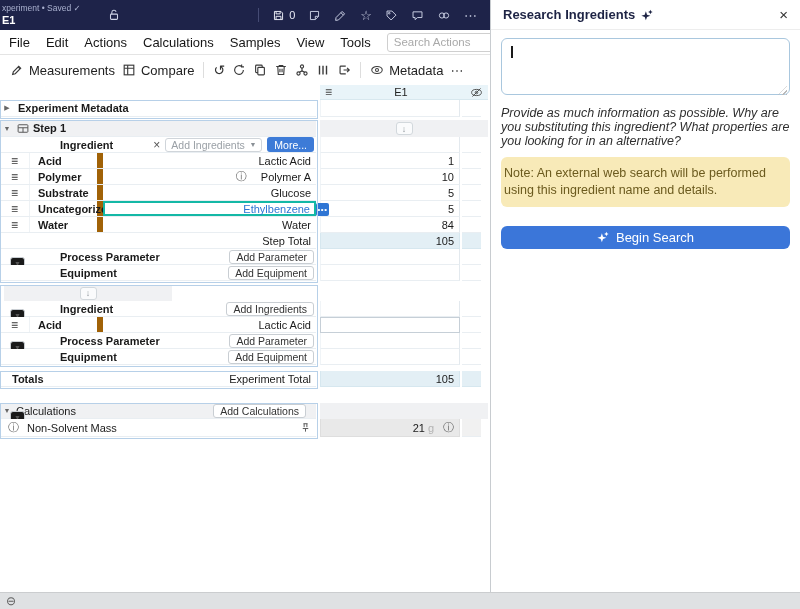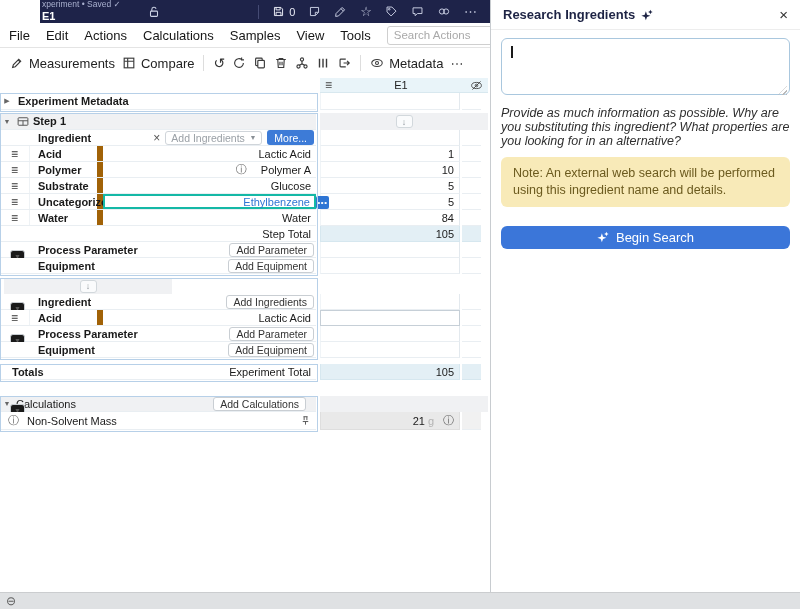--- a/index.html
+++ b/index.html
@@ -4,21 +4,21 @@
 <style>
   * { box-sizing: border-box; margin: 0; padding: 0; }
   html,body { width:800px; height:609px; overflow:hidden; }
   body { font-family:"Liberation Sans", sans-serif; background:#fff; }
   .app { position:relative; width:800px; height:609px; display:flex; }
   svg { display:block; }
 
   
   .left { width:490px; display:flex; flex-direction:column; }
 
-  .topbar { height:23px; background:#1e2349; color:#fff; display:flex; align-items:center; padding:0 12px 0 2px; flex:0 0 auto;margin-left:40px; }
+  .topbar { height:30px; background:#1e2349; color:#fff; display:flex; align-items:center; padding:0 12px 0 2px; flex:0 0 auto; }
   .tb-id { line-height:1.15; }
   .tb-sub { font-size:8.5px; color:#aab1cf; white-space:nowrap; }
   .tb-title { font-size:11px; font-weight:bold; color:#fff; }
   .tb-lock { margin-left:26px; color:#cdd2e5; }
   .tb-icons { margin-left:auto; display:flex; align-items:center; gap:13px; color:#c9cee2; }
   .tb-divider { width:1px; height:14px; background:#454b74; }
   .tb-save { display:flex; align-items:center; gap:4px; font-size:11px; color:#e8eaf4; }
   .tb-ellipsis { font-size:13px; letter-spacing:1px; }
 
   .menubar { height:25px; display:flex; align-items:center; gap:16px; padding:0 0 0 9px; font-size:13px; color:#161616; border-bottom:1px solid #e4e4e4; flex:0 0 auto; background:#fff; }
@@ -51,21 +51,21 @@
   .tri { color:#666; font-size:8px; width:14px; text-align:center; flex:0 0 auto; }
   .mdlabel { font-weight:bold; margin-left:4px; }
   .shead { background:#f0f1f3; }
   .stitle { font-weight:bold; margin-left:4px; }
   .gridico { color:#555; margin-left:3px; }
   .dl-btn { width:17px; height:13px; border:1px solid #d2d8dc; border-radius:3px; background:#fafbfc; color:#8a9198; font-size:9px; display:flex; align-items:center; justify-content:center; }
   .hcol { width:30px; display:flex; align-items:center; justify-content:center; border-right:1px solid #eef2f5; align-self:stretch; }
   .drag { font-size:12px; color:#333; }
   .catcol { width:73px; padding-left:8px; font-weight:bold; border-right:6px solid #a16207; align-self:stretch; display:flex; align-items:center; }
   .namecol { flex:1; display:flex; align-items:center; justify-content:flex-end; padding-right:5px; }
-  .ing-head-label { font-weight:bold; padding-left:38px; }
+  .ing-head-label { font-weight:bold; padding-left:60px; }
   .rightgrp { margin-left:auto; display:flex; align-items:center; gap:5px; padding-right:2px; }
   .x-clear { color:#555; font-size:12px; line-height:1; }
   .sel-like { width:97px; height:14px; border:1px solid #d0d5da; border-radius:3px; color:#9aa0a6; font-size:10.5px; display:flex; align-items:center; justify-content:space-between; padding:0 5px; background:#fff; }
   .more-btn { height:15px; background:#3d7bd7; color:#fff; border:none; border-radius:3px; font-size:10.5px; padding:0 7px; font-family:"Liberation Sans",sans-serif; }
   .gbtn { height:14px; border:1px solid #c9ced3; border-radius:3px; background:#fff; color:#333; font-size:10.5px; padding:0 6px; font-family:"Liberation Sans",sans-serif; display:flex; align-items:center; }
   .gbtn.caret { width:15px; padding:0; justify-content:center; color:#555; font-size:7px; }
   .selcell { flex:1; align-self:stretch; border:2px solid #14b8a6; display:flex; align-items:center; justify-content:flex-end; padding-right:4px; color:#2e75d4; background:#fff; position:relative; }
   .selchip { position:absolute; right:-15px; top:0; width:13px; height:13px; background:#2e75d4; color:#fff; border-radius:2px; font-size:8px; display:flex; align-items:center; justify-content:center; letter-spacing:.5px; }
   .inputy { border:1px solid #c6cfd7 !important; }
   .info-i { color:#666; font-size:11px; }
@@ -81,21 +81,21 @@
   .p-head { height:30px; display:flex; align-items:center; padding:0 12px; border-bottom:1px solid #ededed; flex:0 0 auto; }
   .p-title { font-weight:bold; font-size:13px; color:#1d2344; }
   .p-spark { margin-left:6px; color:#1d2344; }
   .p-close { margin-left:auto; color:#333; font-size:15px; line-height:1; }
   .p-body { padding:8px 10px; }
   .ta-wrap { position:relative; }
   textarea { width:100%; height:57px; border:1px solid #a9c7de; border-radius:6px; resize:none; padding:7px 9px; font-size:12.5px; font-family:"Liberation Sans",sans-serif; background:#fff; outline:none; }
   .caret { position:absolute; left:10px; top:8px; width:1.5px; height:12px; background:#1a1a1a; pointer-events:none; }
   .resize-handle { position:absolute; right:3px; bottom:4px; width:9px; height:9px; clip-path:polygon(100% 0,100% 100%,0 100%); background:repeating-linear-gradient(135deg,#b9b9b9 0 1px,transparent 1px 3px); }
   .help { margin-top:7px; font-style:italic; font-size:12.5px; line-height:1.12; color:#2f2f2f; }
-  .note { margin-top:9px; background:#f8eab8; border-radius:6px; padding:8px 12px; font-size:12.5px; line-height:1.35; color:#6b5a1e; }
+  .note { margin-top:9px; background:#f8eab8; border-radius:6px; padding:8px 3px; font-size:12.5px; line-height:1.35; color:#6b5a1e; }
   .begin { margin-top:19px; width:100%; height:23px; background:#3b76d9; border:none; border-radius:6px; color:#fff; font-size:13px; display:flex; align-items:center; justify-content:center; gap:7px; font-family:"Liberation Sans",sans-serif; }
 </style>
 </head>
 <body>
 
 <div class="app">
   <div class="left">
 
     <div class="topbar">
       <div class="tb-id">

